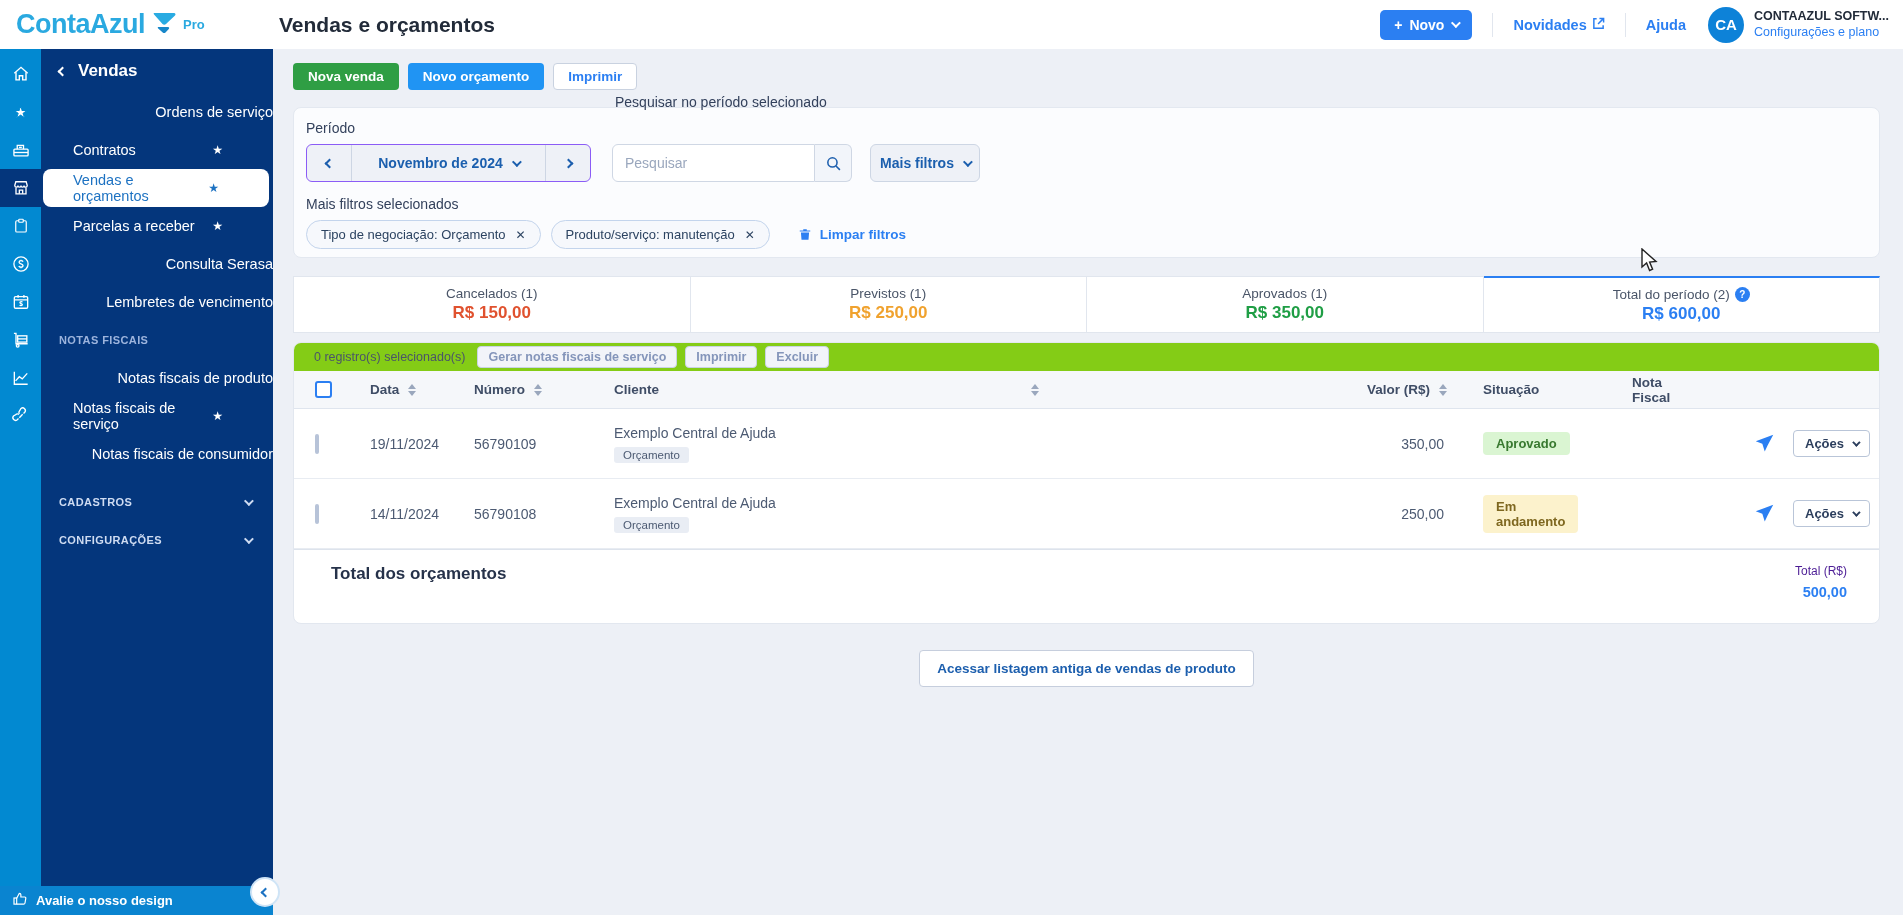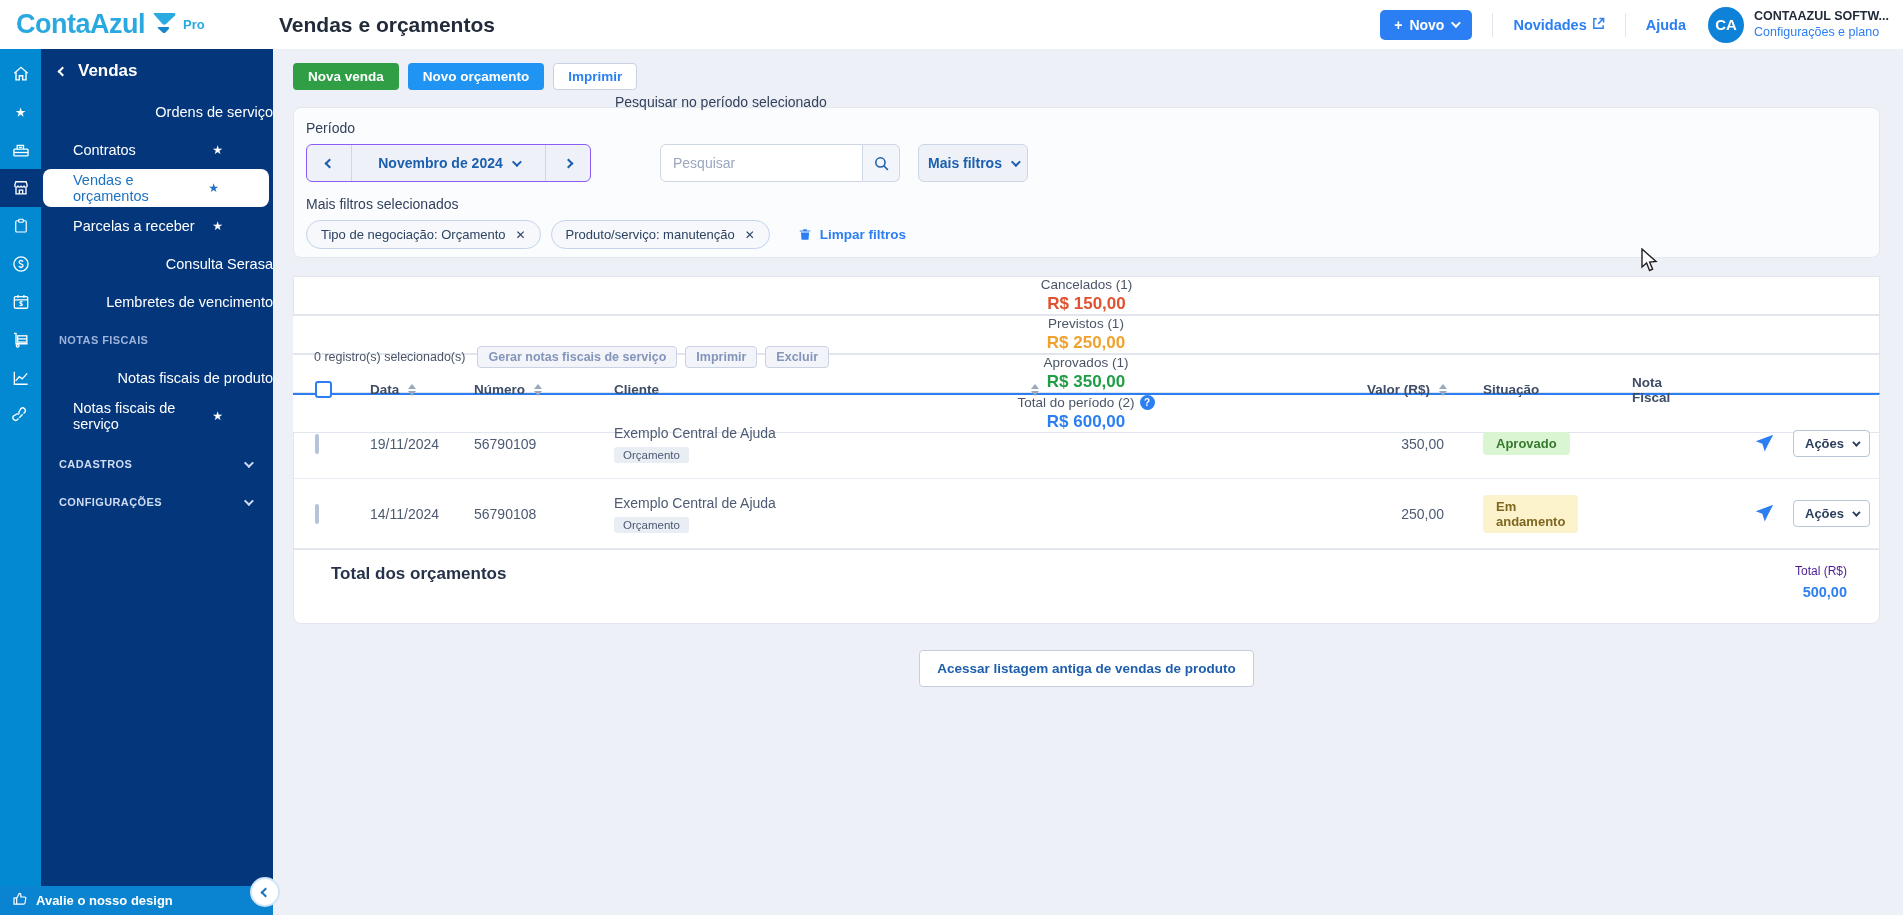--- a/index.html
+++ b/index.html
@@ -63,31 +63,31 @@
 
   .filter-card { margin-top:17px; width:1587px; height:151px; background:#fbfcfe; border:1px solid #e3e8f0; border-radius:8px; padding:12px 12px 0 12px; position:relative; }
   .f-label { font-size:14px; color:#33415c; }
   .f-row { display:flex; margin-top:8px; }
   .period-group { display:flex; width:285px; height:38px; background:#eef1f7; border:1px solid #8b5cf6; border-radius:6px; overflow:hidden; }
   .period-arrow { width:44px; display:flex; align-items:center; justify-content:center; color:#1d5fae; cursor:pointer; }
   .period-mid { flex:1; display:flex; align-items:center; justify-content:center; gap:9px; color:#1b5fae; font-weight:bold; font-size:14px; border-left:1px solid #cdd6e4; border-right:1px solid #cdd6e4; cursor:pointer; }
   .search-col { margin-left:21px; }
   .search-col .f-label { margin-top:-26px; position:absolute; left:321px; top:12px; }
   .search-group { display:flex; height:38px; }
-  .search-input { width:203px; height:38px; background:#fff; border:1px solid #cfd7e4; border-radius:6px 0 0 6px; padding:0 12px; font-size:14px; color:#33415c; outline:none;margin-left:48px; }
+  .search-input { width:203px; height:38px; background:#fff; border:1px solid #cfd7e4; border-radius:6px 0 0 6px; padding:0 12px; font-size:14px; color:#33415c; outline:none; }
   .search-input::placeholder { color:#9aa7bd; }
   .search-btn { width:37px; height:38px; background:#f2f5fa; border:1px solid #cfd7e4; border-left:none; border-radius:0 6px 6px 0; display:flex; align-items:center; justify-content:center; cursor:pointer; }
   .mais-filtros { margin-left:18px; width:110px; height:38px; background:#eef1f7; border:1px solid #cdd6e4; border-radius:6px; display:flex; align-items:center; justify-content:center; gap:9px; color:#1b5fae; font-weight:bold; font-size:14px; cursor:pointer; }
   .chips-row { display:flex; align-items:center; margin-top:8px; height:29px; }
   .chip { display:flex; align-items:center; gap:10px; height:29px; padding:0 14px; background:#f6f8fc; border:1px solid #c3d4ec; border-radius:15px; font-size:13px; color:#2c4361; cursor:pointer; }
   .chip + .chip { margin-left:10px; }
   .chip .x { color:#2c4361; font-size:12px; }
   .limpar { display:flex; align-items:center; gap:8px; margin-left:28px; color:#2b7ff2; font-size:13.5px; font-weight:600; cursor:pointer; }
 
-  .cards-row { display:flex; margin-top:18px; width:1587px; height:57px;flex-direction:column; }
+  .cards-row { display:flex; margin-top:18px; width:1587px; height:57px; }
   .sum-card { flex:1; background:#fff; border:1px solid #e1e6ee; border-left:none; display:flex; flex-direction:column; align-items:center; justify-content:center; gap:2px; cursor:pointer; }
   .sum-card:first-child { border-left:1px solid #e1e6ee; }
   .sum-card .lbl { font-size:13.5px; color:#4a5568; display:flex; align-items:center; gap:5px; }
   .sum-card .val { font-size:17px; font-weight:bold; }
   .sum-card.selected { border-top:2px solid #2b7ff2; }
   .help-ico { width:15px; height:15px; border-radius:50%; background:#2b7ff2; color:#fff; font-size:10px; font-weight:bold; display:inline-flex; align-items:center; justify-content:center; }
 
   .table-card { margin-top:9px; width:1587px; background:#fff; border:1px solid #e2e7ef; border-radius:8px; overflow:hidden; }
   .action-bar { height:28px; background:#84cc16; display:flex; align-items:center; padding-left:20px; gap:8px; }
   .sel-text { font-size:12.5px; color:#4a5568; margin-right:4px; }
@@ -263,20 +263,23 @@
   <div class="sp-section">
       <span>NOTAS FISCAIS</span>
     </div>
   <div class="sp-item">
       <span>Notas fiscais de produto</span>
     </div>
   <div class="sp-item">
       <span>Notas fiscais de serviço</span>
       <span class="star">★</span>
     </div>
+  <div class="sp-item">
+      <span>Notas fiscais de consumidor</span>
+    </div>
   <div class="sp-gap"></div>
   <div class="sp-collapsible">
       <span>CADASTROS</span>
       <span class="chev down"></span>
     </div>
   <div class="sp-collapsible">
       <span>CONFIGURAÇÕES</span>
       <span class="chev down"></span>
     </div>
 </nav>

